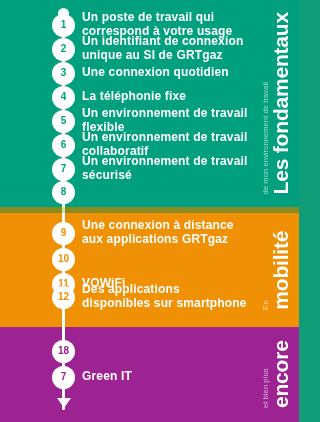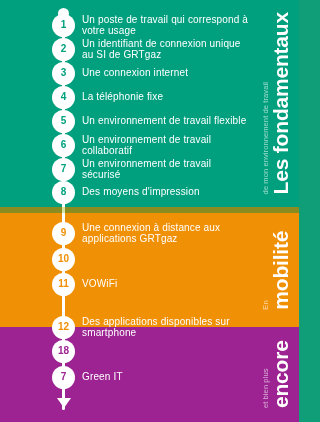--- a/index.html
+++ b/index.html
@@ -97,22 +97,22 @@
     border-radius: 50%;
     background: #ffffff;
     display: flex; align-items: center; justify-content: center;
     font-size: 10px; font-weight: bold;
     line-height: 1;
   }
   .row-label {
     position: absolute;
     left: 82px;
     right: 50px;
-    font-size: 10px;
-    font-weight: normal;
+    font-size: 12px;
+    font-weight: bold;
     color: #ffffff;
     letter-spacing: 0.15px;
     line-height: 1.15;
   }
   .teal .num-circle   { color: #00a07e; }
   .orange .num-circle { color: #f09005; }
   .purple .num-circle { color: #9c2391; }
 </style>
 </head>
 <body>
@@ -131,55 +131,54 @@
   <div class="row teal" style="top:14px">
     <div class="num-circle">1</div>
     <div class="row-label">Un poste de travail qui correspond à votre usage</div>
   </div>
   <div class="row teal" style="top:38px">
     <div class="num-circle">2</div>
     <div class="row-label">Un identifiant de connexion unique au SI de GRTgaz</div>
   </div>
   <div class="row teal" style="top:62px">
     <div class="num-circle">3</div>
-    <div class="row-label">Une connexion internet</div>
+    <div class="row-label">Une connexion quotidien</div>
   </div>
   <div class="row teal" style="top:86px">
     <div class="num-circle">4</div>
     <div class="row-label">La téléphonie fixe</div>
   </div>
   <div class="row teal" style="top:110px">
     <div class="num-circle">5</div>
     <div class="row-label">Un environnement de travail flexible</div>
   </div>
   <div class="row teal" style="top:134px">
     <div class="num-circle">6</div>
     <div class="row-label">Un environnement de travail collaboratif</div>
   </div>
   <div class="row teal" style="top:158px">
     <div class="num-circle">7</div>
     <div class="row-label">Un environnement de travail sécurisé</div>
   </div>
   <div class="row teal" style="top:181px">
     <div class="num-circle">8</div>
-    <div class="row-label">Des moyens d'impression</div>
   </div>
 
   <div class="row orange" style="top:222px">
     <div class="num-circle">9</div>
     <div class="row-label">Une connexion à distance aux applications GRTgaz</div>
   </div>
   <div class="row orange" style="top:248px">
     <div class="num-circle">10</div>
   </div>
   <div class="row orange" style="top:273px">
     <div class="num-circle">11</div>
     <div class="row-label">VOWiFi</div>
   </div>
-  <div class="row orange" style="top:316px">
+  <div class="row orange" style="top:286px">
     <div class="num-circle">12</div>
     <div class="row-label">Des applications disponibles sur smartphone</div>
   </div>
 
   <div class="row purple" style="top:340px">
     <div class="num-circle">18</div>
   </div>
   <div class="row purple" style="top:366px">
     <div class="num-circle">7</div>
     <div class="row-label">Green IT</div>

